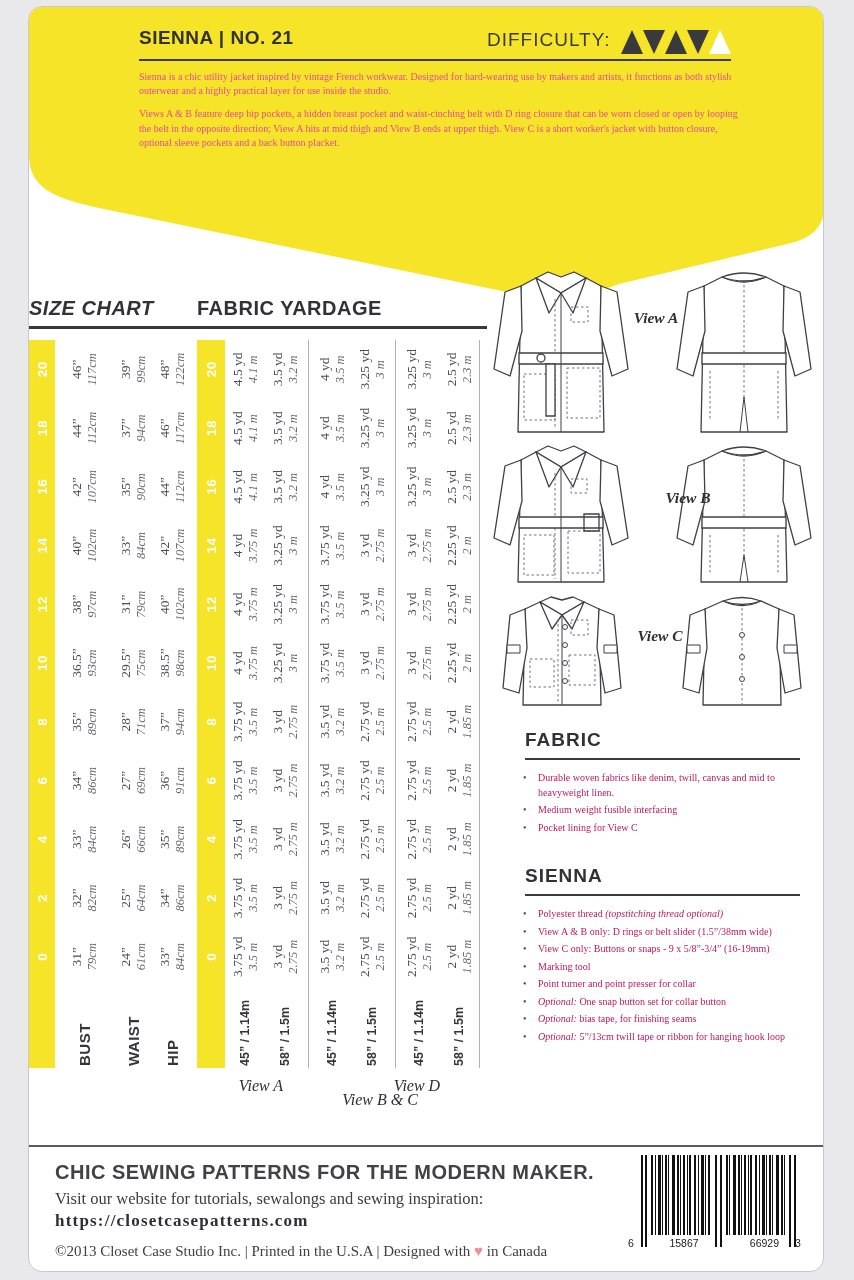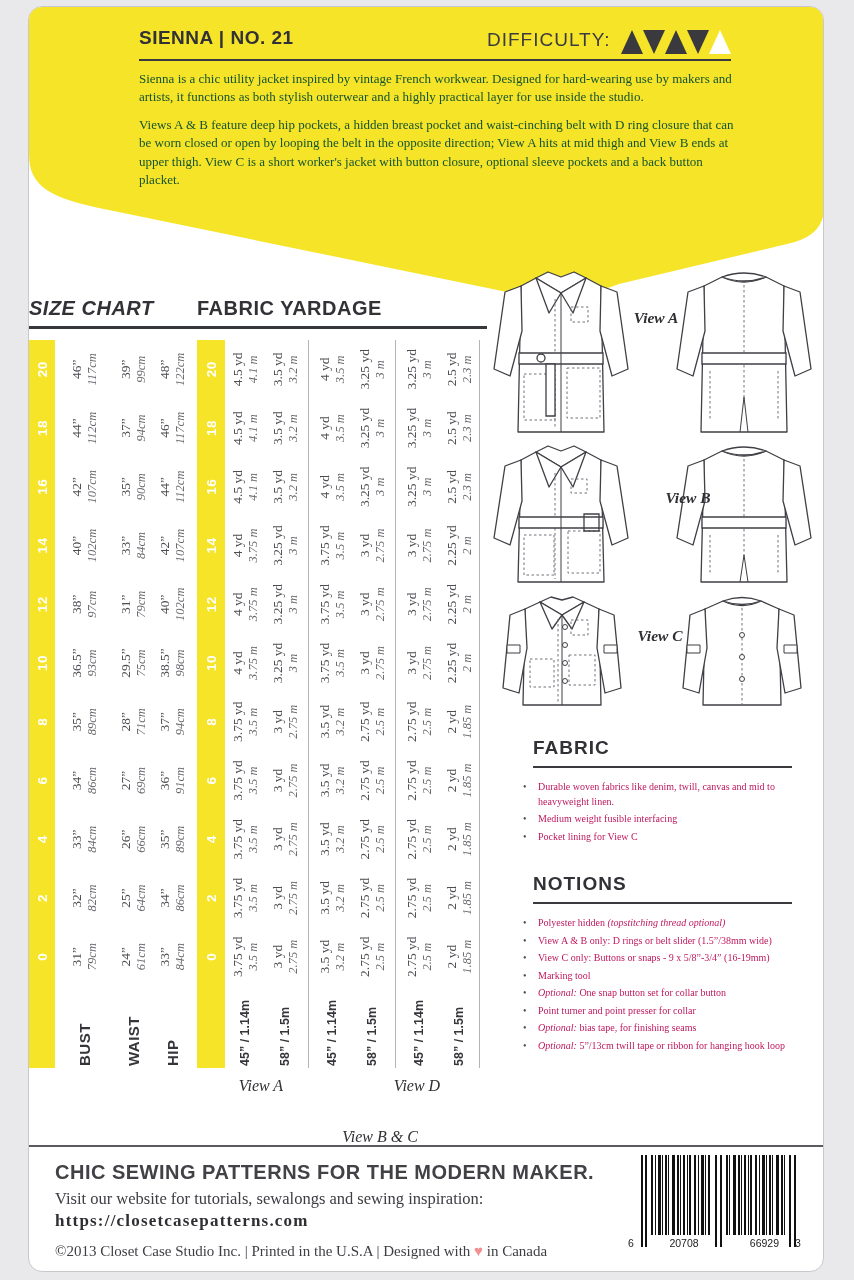--- a/index.html
+++ b/index.html
@@ -7,22 +7,22 @@
   .stage{position:relative;width:842px;height:1280px;overflow:hidden;}
   .card{position:absolute;left:28px;top:6px;width:796px;height:1266px;background:#fff;
         border:1px solid #c9c9cd;border-radius:14px;overflow:hidden;box-sizing:border-box;}
   .abs{position:absolute;}
   
   .flap-svg{position:absolute;left:0;top:0;width:796px;height:312px;}
   .hdr-title{left:110px;top:20px;font-size:19px;font-weight:bold;letter-spacing:.5px;color:#313136;}
   .difficulty-label{left:458px;top:22px;font-size:19px;letter-spacing:1px;color:#3b3b41;}
   .difficulty-svg{left:592px;top:21px;}
   .hdr-rule{left:110px;top:52px;width:592px;height:2px;background:#3a3a3e;}
-  .intro{left:110px;top:63px;width:600px;font-family:"Liberation Serif",serif;font-size:13px;
-         line-height:1.42;color:#14532d;}
+  .intro{left:110px;top:63px;width:600px;font-family:"Liberation Serif",serif;font-size:10px;
+         line-height:1.42;color:#ec4899;}
   .intro p{margin:0 0 9px 0;}
   
   .tbl-head{font-size:20px;font-weight:bold;letter-spacing:.5px;color:#313136;}
   .tbl-rule{left:0;top:319px;width:458px;height:3px;background:#38383c;}
   
   .rotwrap{position:absolute;transform-origin:0 0;transform:rotate(-90deg);}
   .rtable{display:flex;flex-direction:column;width:728px;}
   .trow{display:flex;width:728px;}
   .tcell{flex:1;display:flex;flex-direction:column;align-items:center;justify-content:center;overflow:hidden;}
   .tcell.lblcol{flex:0 0 82px;align-items:flex-start;justify-content:center;}
@@ -37,21 +37,21 @@
   .ytable-end{height:1px;background:#b3b3b6;}
   .view-label{position:absolute;font-family:"Liberation Serif",serif;font-style:italic;
               font-size:16px;color:#2f2f34;text-align:center;}
   
   .jacket{position:absolute;}
   .jacket path,.jacket rect,.jacket circle,.jacket line{vector-effect:non-scaling-stroke;}
   .ill-label{position:absolute;width:70px;text-align:center;font-family:"Liberation Serif",serif;
              font-style:italic;font-weight:bold;font-size:15.5px;color:#2f2f34;}
   
   .side-section{position:absolute;width:283px;}
-  .side-section h3{margin:12px;font-size:19px;font-weight:bold;letter-spacing:1px;color:#313136;
+  .side-section h3{margin:4px;font-size:19px;font-weight:bold;letter-spacing:1px;color:#313136;
                    border-bottom:2px solid #3a3a3e;padding-bottom:7px;}
   .side-section ul{list-style:none;margin:11px 0 0 0;padding:0;font-family:"Liberation Serif",serif;
                    font-size:10px;line-height:1.45;color:#be185d;}
   .side-section li{position:relative;padding-left:17px;margin-bottom:3px;}
   .side-section li::before{content:"\2022";position:absolute;left:2px;color:#4a4a50;}
   .seg-italic{font-style:italic;}
   
   .footer-rule{left:0;top:1138px;width:796px;height:2px;background:#5a5a5f;}
   .tagline{left:26px;top:1154px;font-size:20px;font-weight:bold;letter-spacing:.5px;color:#414146;}
   .visit{left:26px;top:1182px;font-family:"Liberation Serif",serif;font-size:16.5px;color:#3c3c42;}
@@ -611,21 +611,21 @@
             <div class="tcell">
               <span class="meas-in">2.5 yd</span>
               <span class="meas-cm">2.3 m</span>
             </div>
           </div>
           <div class="ytable-end"></div>
         </div>
   </div>
 
   <div class="view-label" style="left:172px;top:1070px;width:120px;">View A</div>
-  <div class="view-label" style="left:252px;top:1121px;width:118px;padding-left:40px;">View B &amp; C</div>
+  <div class="view-label" style="left:252px;top:1084px;width:118px;padding-left:40px;">View B &amp; C</div>
   <div class="view-label" style="left:334px;top:1070px;width:108px;">View D</div>
 
   <svg class="jacket" style="left:462px;top:262px;" width="140" height="170" viewBox="0 0 140 170">
     <g fill="#fff" stroke="#3f3f45" stroke-width="1.3" stroke-linejoin="round">
       <path d="M30,17 L45,9 L70,24 L95,9 L110,17 L113,163 L27,163 Z"></path>
       <path d="M30,17 L14,23 L3,100 L19,107 L31,62 Z"></path>
       <path d="M110,17 L126,23 L137,100 L121,107 L109,62 Z"></path>
       <path d="M45,9 L57,3 L70,8 L83,3 L95,9 L70,24 Z"></path>
       <path d="M45,9 L70,24 L58,44 Z"></path>
       <path d="M95,9 L70,24 L82,44 Z"></path>
@@ -747,28 +747,28 @@
   <div class="side-section" style="left:492px;top:718px;">
     <h3>FABRIC</h3>
     <ul>
           <li>Durable woven fabrics like denim, twill, canvas and mid to heavyweight linen.</li>
           <li>Medium weight fusible interfacing</li>
           <li>Pocket lining for View C</li>
         </ul>
   </div>
 
   <div class="side-section" style="left:492px;top:854px;">
-    <h3>NOTIONS</h3>
+    <h3>SIENNA</h3>
     <ul>
-          <li><span>Polyester hidden </span><span class="seg-italic">(topstitching thread optional)</span></li>
+          <li><span>Polyester thread </span><span class="seg-italic">(topstitching thread optional)</span></li>
           <li><span>View A &amp; B only: D rings or belt slider (1.5”/38mm wide)</span></li>
           <li><span>View C only: Buttons or snaps - 9 x 5/8”-3/4” (16-19mm)</span></li>
           <li><span>Marking tool</span></li>
+          <li><span>Point turner and point presser for collar</span></li>
           <li><span class="seg-italic">Optional:</span><span> One snap button set for collar button</span></li>
-          <li><span>Point turner and point presser for collar</span></li>
           <li><span class="seg-italic">Optional:</span><span> bias tape, for finishing seams</span></li>
           <li><span class="seg-italic">Optional:</span><span> 5”/13cm twill tape or ribbon for hanging hook loop</span></li>
         </ul>
   </div>
 
   <div class="abs footer-rule"></div>
   <div class="abs tagline">CHIC SEWING PATTERNS FOR THE MODERN MAKER.</div>
   <div class="abs visit">Visit our website for tutorials, sewalongs and sewing inspiration:</div>
   <div class="abs url">https://closetcasepatterns.com</div>
   <div class="abs copyright">
@@ -813,19 +813,19 @@
           <rect x="129" y="2" width="1" height="80" fill="#111"></rect>
           <rect x="132" y="2" width="2" height="80" fill="#111"></rect>
           <rect x="135" y="2" width="1" height="80" fill="#111"></rect>
           <rect x="139" y="2" width="3" height="80" fill="#111"></rect>
           <rect x="144" y="2" width="2" height="80" fill="#111"></rect>
           <rect x="147" y="2" width="1" height="80" fill="#111"></rect>
           <rect x="152" y="2" width="2" height="92" fill="#111"></rect>
           <rect x="157" y="2" width="2" height="92" fill="#111"></rect>
         </svg>
     <span class="bc-digit" style="left:-9px;">6</span>
-    <span class="bc-digit" style="left:22px;width:50px;text-align:center;">20708</span>
+    <span class="bc-digit" style="left:22px;width:50px;text-align:center;">15867</span>
     <span class="bc-digit" style="left:92px;width:50px;text-align:right;">66929</span>
     <span class="bc-digit" style="left:158px;">3</span>
   </div>
 
 </div>
 </div>
 
 </body></html>

